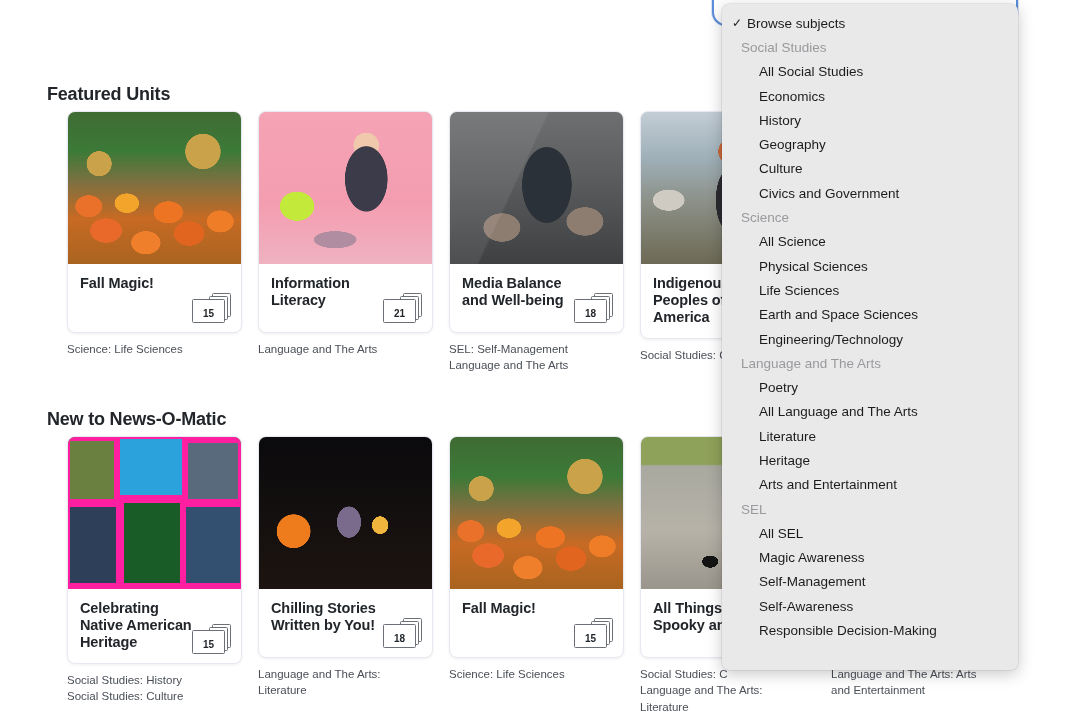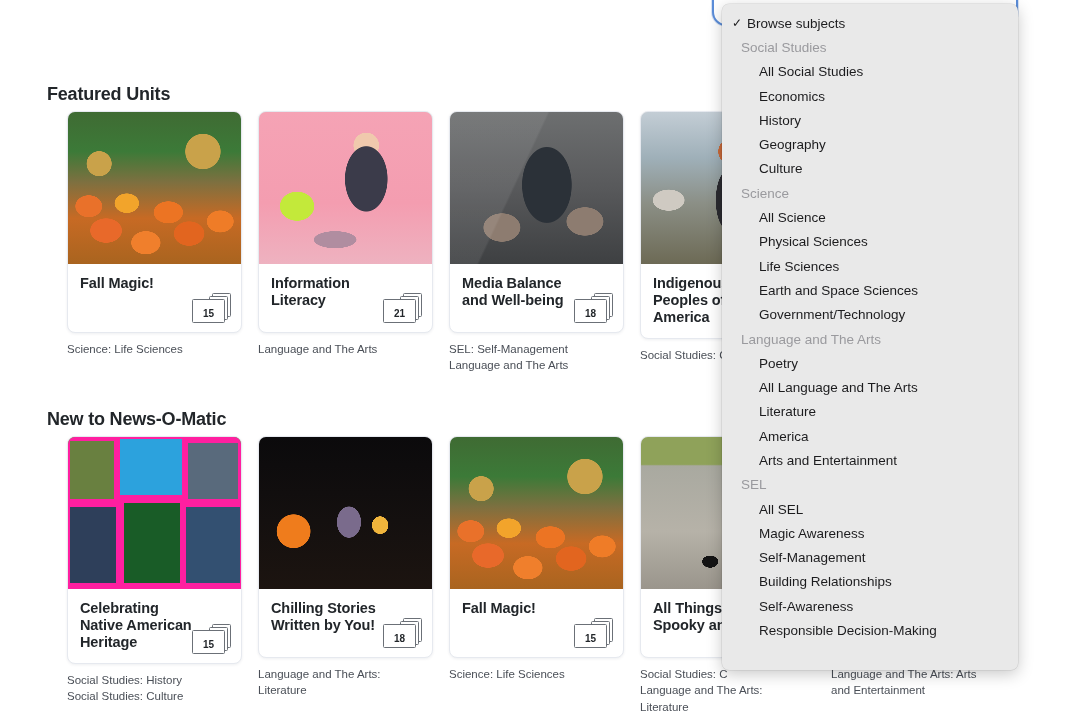--- a/index.html
+++ b/index.html
@@ -432,72 +432,72 @@
       </div>
       <div class="dd-item child">
         <span>History</span>
       </div>
       <div class="dd-item child">
         <span>Geography</span>
       </div>
       <div class="dd-item child">
         <span>Culture</span>
       </div>
+      <div class="dd-item child">
+        <span>Civics and Government</span>
+      </div>
       <div class="dd-item group">
         <span>Science</span>
       </div>
       <div class="dd-item child">
         <span>All Science</span>
       </div>
       <div class="dd-item child">
         <span>Physical Sciences</span>
       </div>
       <div class="dd-item child">
         <span>Life Sciences</span>
       </div>
       <div class="dd-item child">
         <span>Earth and Space Sciences</span>
       </div>
       <div class="dd-item child">
-        <span>Government/Technology</span>
+        <span>Engineering/Technology</span>
       </div>
       <div class="dd-item group">
         <span>Language and The Arts</span>
       </div>
       <div class="dd-item child">
         <span>Poetry</span>
       </div>
       <div class="dd-item child">
         <span>All Language and The Arts</span>
       </div>
       <div class="dd-item child">
         <span>Literature</span>
       </div>
       <div class="dd-item child">
-        <span>America</span>
+        <span>Heritage</span>
       </div>
       <div class="dd-item child">
         <span>Arts and Entertainment</span>
       </div>
       <div class="dd-item group">
         <span>SEL</span>
       </div>
       <div class="dd-item child">
         <span>All SEL</span>
       </div>
       <div class="dd-item child">
         <span>Magic Awareness</span>
       </div>
       <div class="dd-item child">
         <span>Self-Management</span>
       </div>
       <div class="dd-item child">
-        <span>Building Relationships</span>
-      </div>
-      <div class="dd-item child">
         <span>Self-Awareness</span>
       </div>
       <div class="dd-item child">
         <span>Responsible Decision-Making</span>
       </div>
     </div>
 
 </div>
 
 </body></html>

